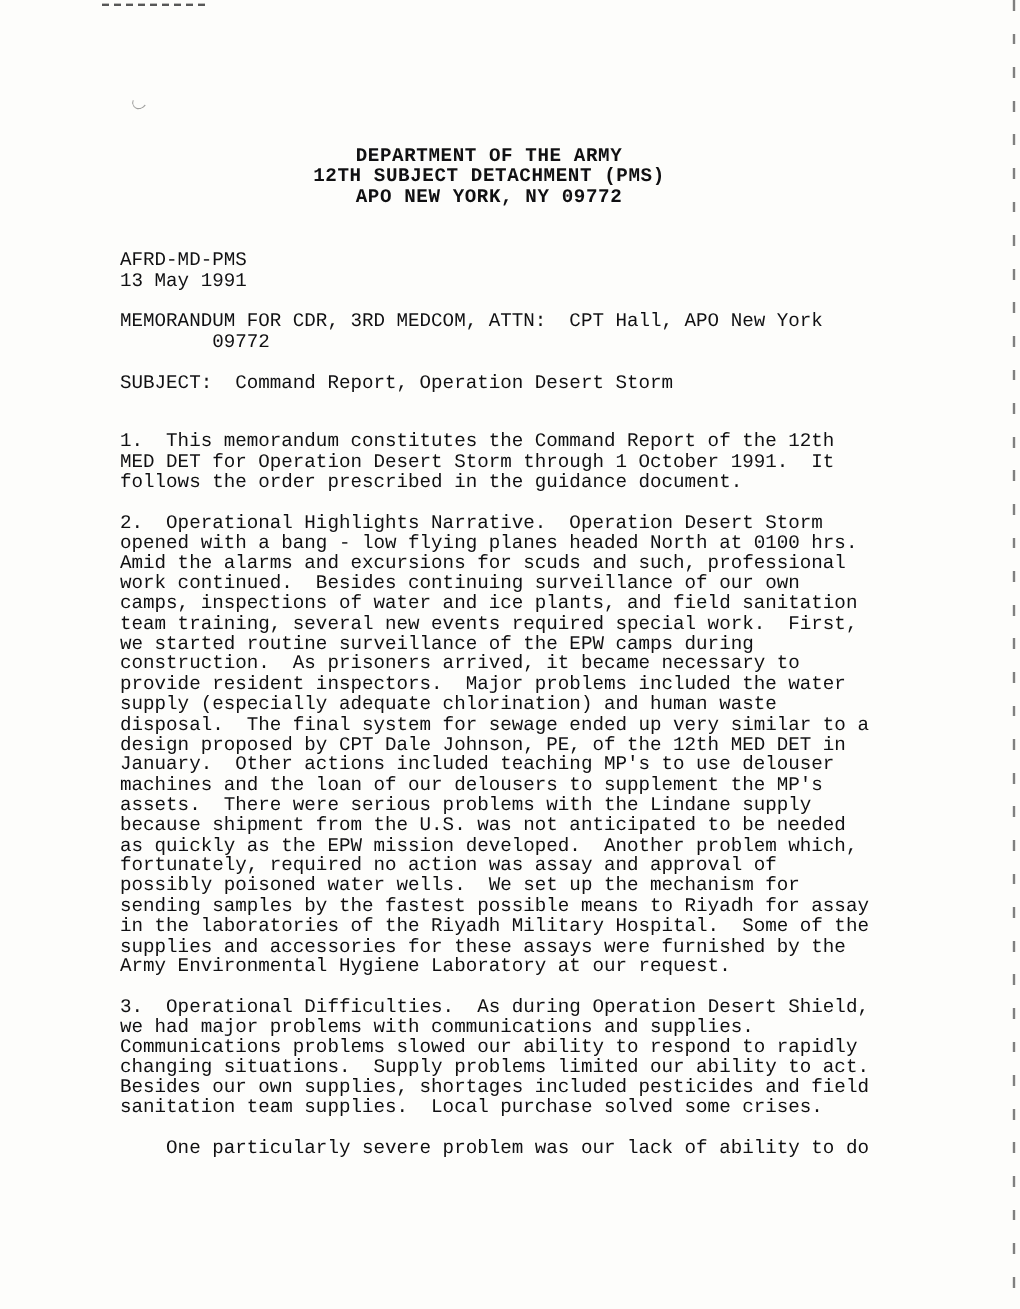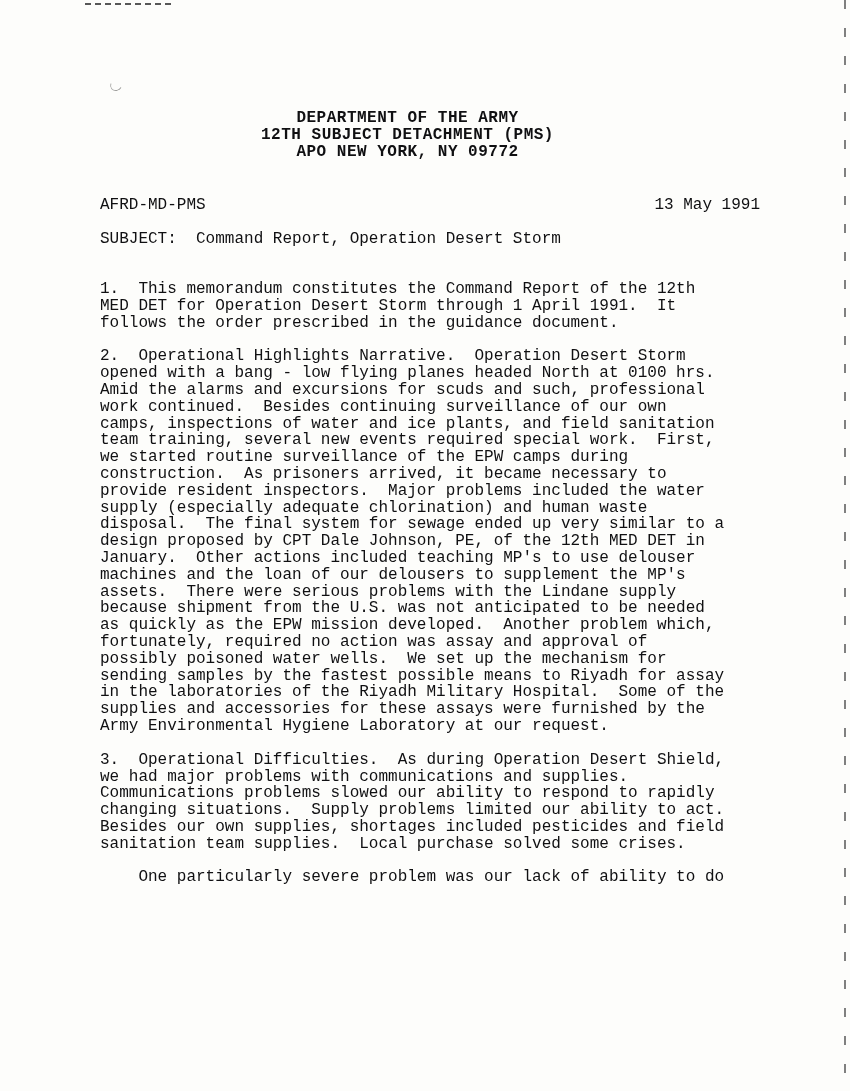--- a/index.html
+++ b/index.html
@@ -13,41 +13,42 @@
     height: 1091px;
     margin: 0 auto;
     background: #fdfdfb;
     overflow: hidden;
     font-family: "Liberation Mono", "DejaVu Sans Mono", monospace;
     color: #101012;
   }
   .content {
     position: absolute;
     left: 100px;
-    top: 110px;
+    top: 122px;
     width: 690px;
     font-size: 16px;
     line-height: 16.8px;
   }
   .pre {
     white-space: pre-wrap;
     margin: 0;
   }
   .letterhead {
     width: 615px;
     text-align: center;
     font-weight: bold;
     letter-spacing: 0.5px;
   }
   .letterhead div { margin: 0; }
   .office-row {
     display: flex;
     justify-content: space-between;
     width: 660px;
     margin-top: 37px;
+    flex-direction: column;
   }
   .block { margin-top: 17px; }
   .block-wide { margin-top: 33px; }
   .underline {
     text-underline-offset: 2px;
   }
   
   .artifact-top-dashes {
     position: absolute;
     left: 85px;
@@ -95,25 +96,27 @@
       <div>DEPARTMENT OF THE ARMY</div>
       <div>12TH SUBJECT DETACHMENT (PMS)</div>
       <div>APO NEW YORK, NY 09772</div>
     </div>
 
     <div class="office-row">
       <span>AFRD-MD-PMS</span>
       <span>13 May 1991</span>
     </div>
 
+    <p class="pre block">MEMORANDUM FOR CDR, 3RD MEDCOM, ATTN:  CPT Hall, APO New York
+        09772</p>
 
     <p class="pre block">SUBJECT:  Command Report, Operation Desert Storm</p>
 
     <p class="pre block-wide">1.  This memorandum constitutes the Command Report of the 12th
-MED DET for Operation Desert Storm through 1 April 1991.  It
+MED DET for Operation Desert Storm through 1 October 1991.  It
 follows the order prescribed in the guidance document.</p>
 
     <p class="pre block"><span>2.  </span><span class="underline">Operational Highlights Narrative.</span><span>  Operation Desert Storm
 opened with a bang - low flying planes headed North at 0100 hrs.
 Amid the alarms and excursions for scuds and such, professional
 work continued.  Besides continuing surveillance of our own
 camps, inspections of water and ice plants, and field sanitation
 team training, several new events required special work.  First,
 we started routine surveillance of the EPW camps during
 construction.  As prisoners arrived, it became necessary to

